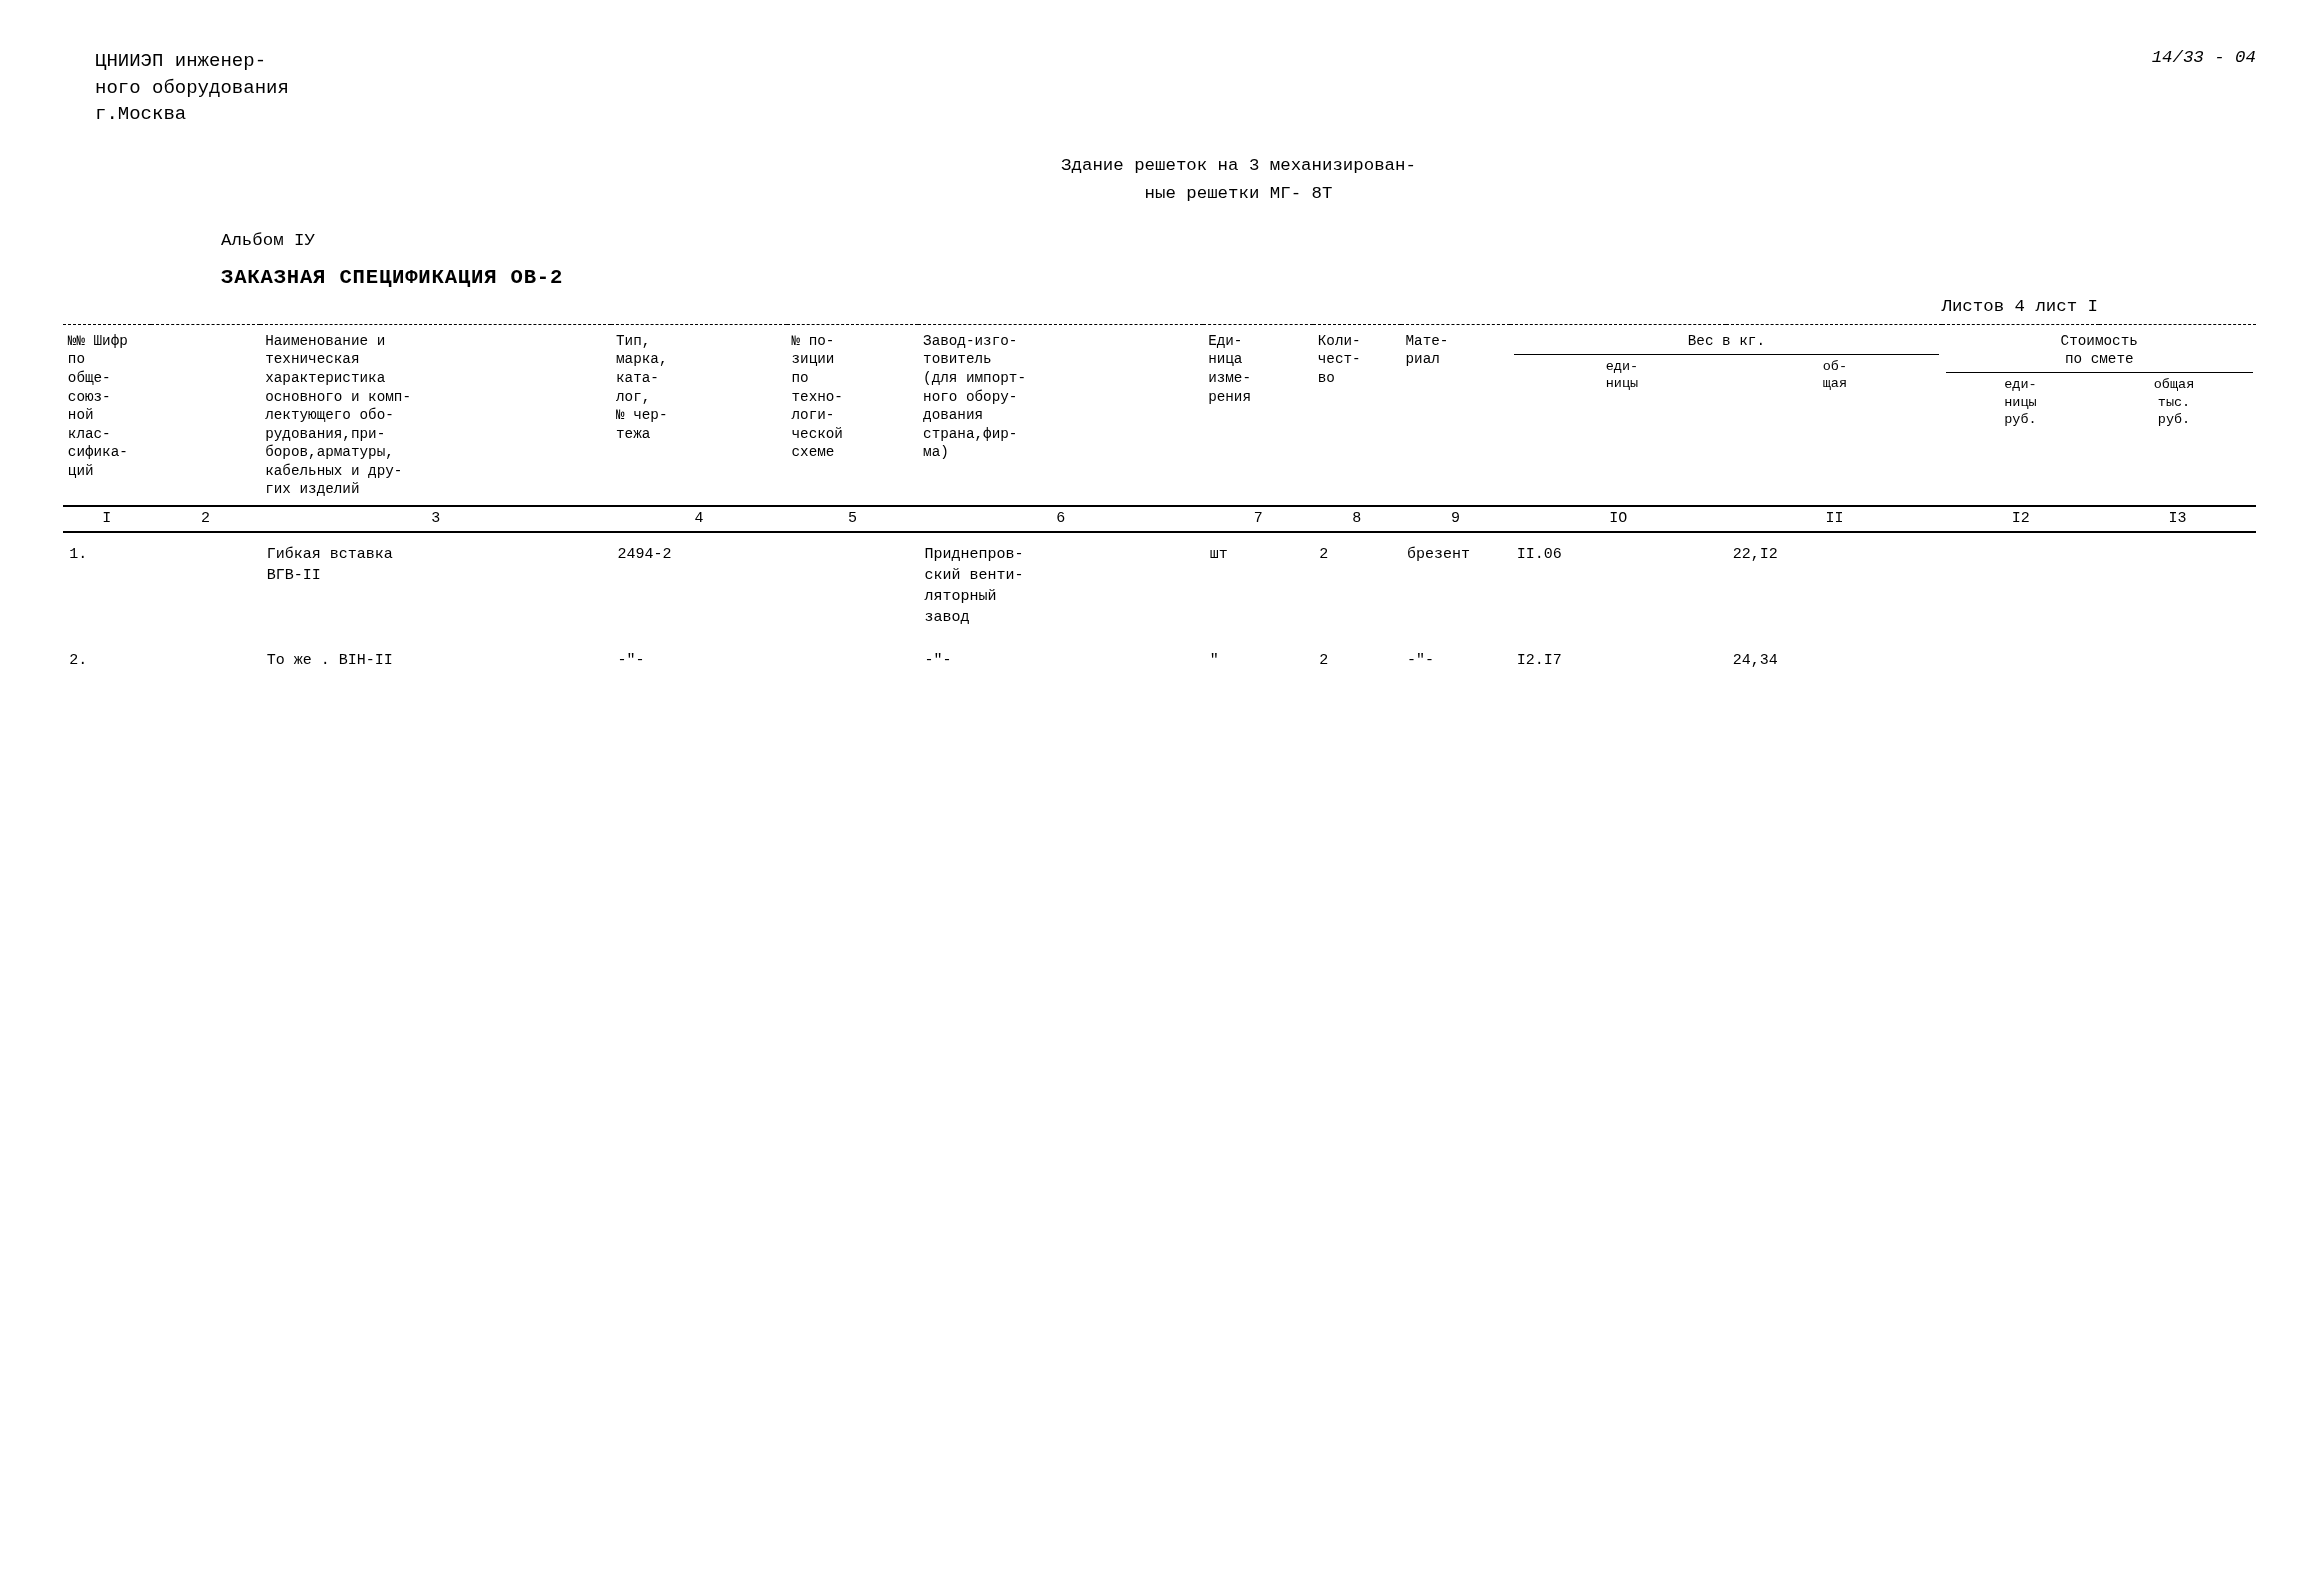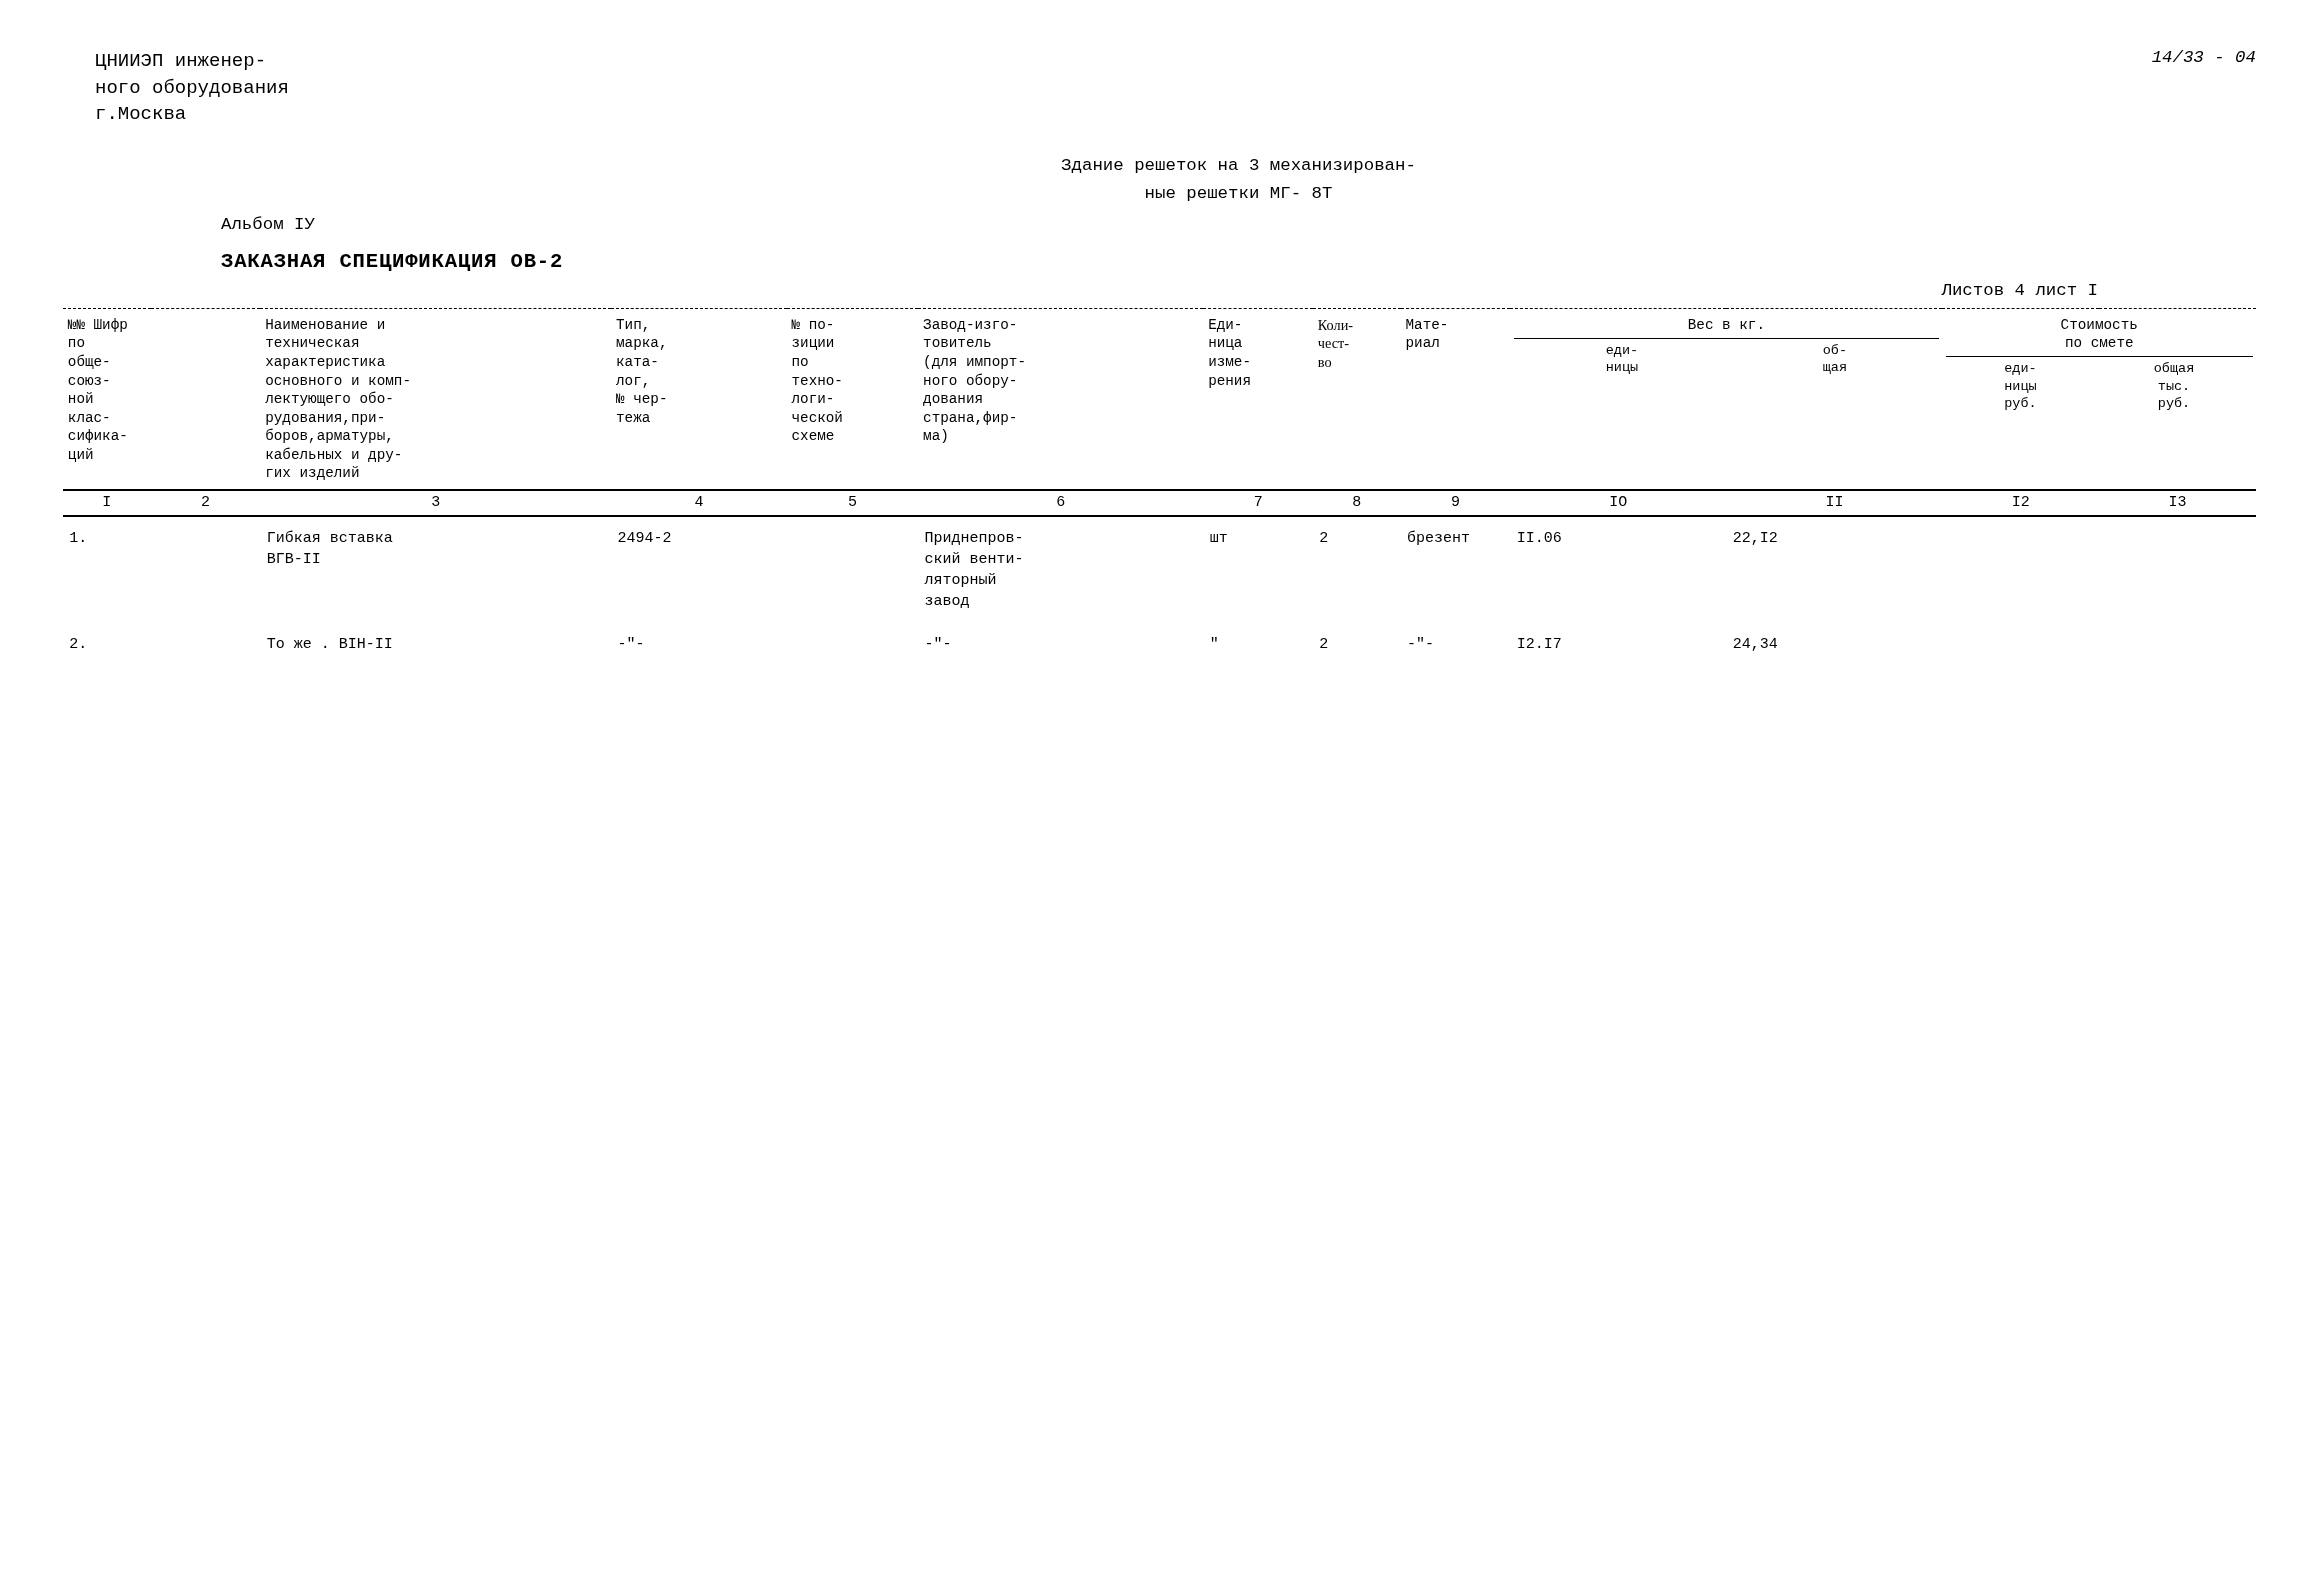--- a/index.html
+++ b/index.html
@@ -45,21 +45,21 @@
     }
 
     .doc-number {
       font-size: 17.4px;
       font-style: italic;
       white-space: nowrap;
     }
 
     .subtitle-section {
       text-align: center;
-      margin: 24px 0 8px 158px;
+      margin: 24px 0 24px 158px;
       font-size: 17.4px;
       line-height: 1.6;
     }
 
     .album-title {
       text-align: left;
       margin: 8px 0 8px 158px;
       font-size: 17.4px;
     }
 
@@ -110,21 +110,21 @@
       line-height: 1.4;
     }
 
     .col1 { width: 4%; }
     .col2 { width: 5%; }
     .col3 { width: 16%; }
     .col4 { width: 8%; }
     .col5 { width: 6%; }
     .col6 { width: 13%; }
     .col7 { width: 5%; }
-    .col8 { width: 4%; font-family: Liberation Serif, serif; }
+    .col8 { width: 4%; }
     .col9 { width: 5%; }
   </style>
 </head>
 <body>
 
 <div class="page">
 
   <div class="header-section">
     <div class="org-info">
       <div>ЦНИИЭП инженер-</div>

